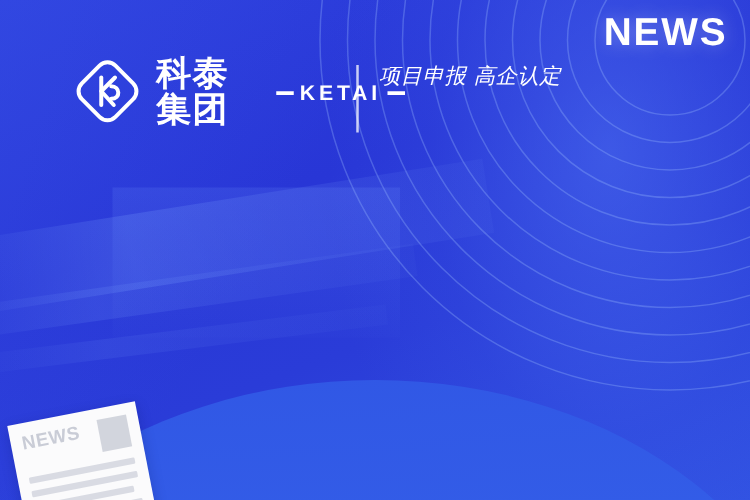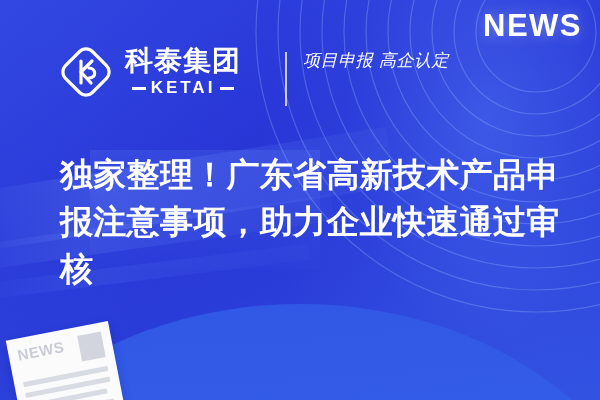--- a/index.html
+++ b/index.html
@@ -111,21 +111,21 @@
     align-items: center;
     gap: 11px;
   }
   .logo-mark {
     width: 56px;
     height: 56px;
     flex: none;
   }
   .logo-mark svg { display: block; width: 100%; height: 100%; }
 
-  .logo-text { display: flex; flex-direction: column; align-items: center; }
+  .logo-text { display: flex; align-items: center; }
   .logo-cn {
     color: #ffffff;
     font-size: 28px;
     font-weight: 700;
     letter-spacing: 1px;
     line-height: 1.05;
     font-family: "DejaVu Sans", "Liberation Sans", sans-serif;
   }
   .logo-en-row {
     display: flex;
@@ -288,21 +288,20 @@
     </div>
 
     <div class="divider"></div>
 
     <div class="slogan">
       <div class="slogan-sub">项目申报 高企认定</div>
     </div>
 
   </div>
 
-  <div class="headline">独家整理！广东省高新技术产品申报注意事项，助力企业快速通过审核</div>
 
   <div class="newspaper">
     <div class="np-top">
       <div class="np-title">NEWS</div>
       <div class="np-box"></div>
     </div>
     <div class="np-lines">
       <div class="np-line w1"></div>
       <div class="np-line w2"></div>
       <div class="np-line w3"></div>

